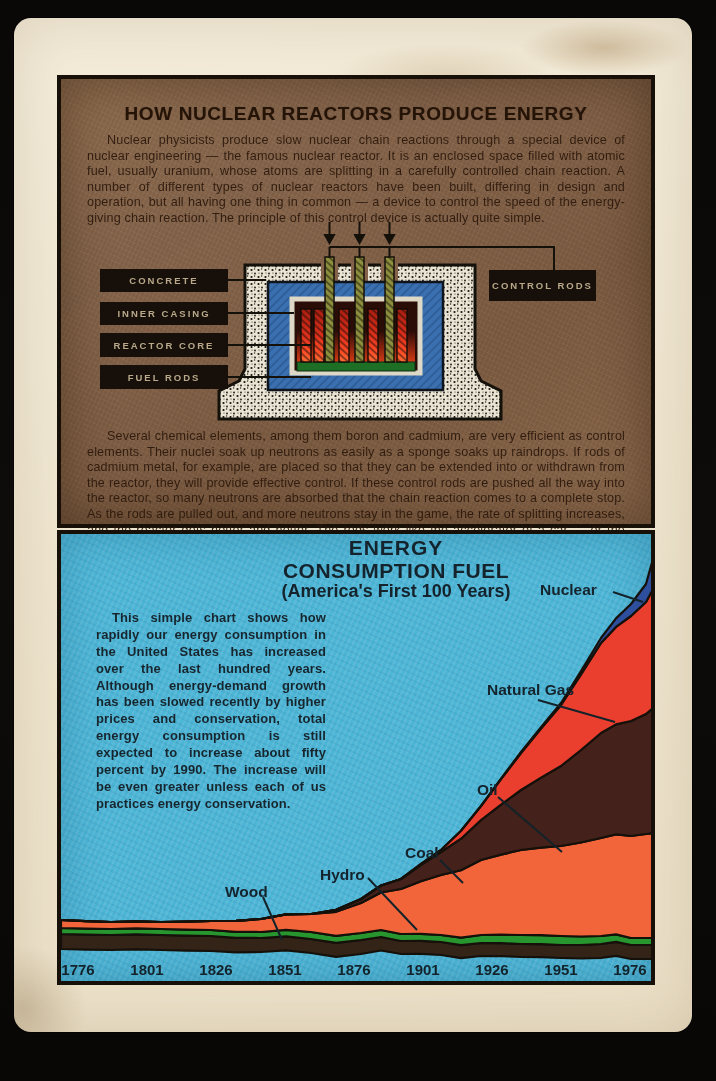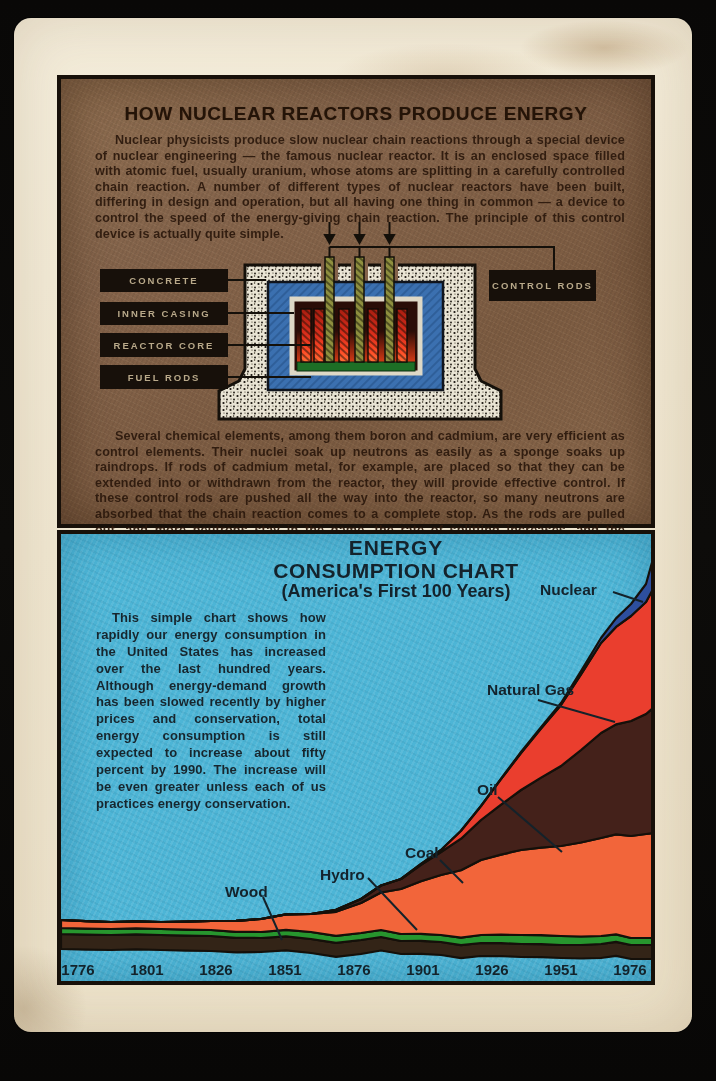--- a/index.html
+++ b/index.html
@@ -38,22 +38,22 @@
       #4db5d6;
     box-shadow: inset 0 0 40px rgba(0,60,90,.25);
   }
   .brown-title{
     position:absolute;left:0;right:0;top:24px;text-align:center;
     font-size:19px;font-weight:bold;letter-spacing:.6px;color:#241408;
     text-shadow:0 0 1px rgba(60,30,10,.4);
   }
   .brown-par{
     position:absolute;left:26px;right:26px;
-    font-size:12.6px;font-weight:bold;line-height:1.24;color:#2b180c;
-    text-align:justify;text-indent:20px;opacity:.92;letter-spacing:.15px;margin-left:8px;
+    font-size:12.6px;font-weight:normal;line-height:1.24;color:#2b180c;
+    text-align:justify;text-indent:20px;opacity:.92;letter-spacing:.15px;
   }
   #par1{top:54px;}
   #par2{top:350px;}
   #reactor-svg{position:absolute;left:0;top:140px;width:590px;height:206px;}
   .chart-title{
     position:absolute;left:120px;width:430px;top:2px;text-align:center;
     color:#14232c;font-weight:bold;line-height:1.1;
   }
   .chart-title .l1{font-size:21px;letter-spacing:1px;}
   .chart-title .l2{font-size:21px;letter-spacing:.5px;}
@@ -215,18 +215,18 @@
         <text x="155" y="441" fill="#13232b" font-size="15" font-weight="bold" text-anchor="middle">1826</text>
         <text x="224" y="441" fill="#13232b" font-size="15" font-weight="bold" text-anchor="middle">1851</text>
         <text x="293" y="441" fill="#13232b" font-size="15" font-weight="bold" text-anchor="middle">1876</text>
         <text x="362" y="441" fill="#13232b" font-size="15" font-weight="bold" text-anchor="middle">1901</text>
         <text x="431" y="441" fill="#13232b" font-size="15" font-weight="bold" text-anchor="middle">1926</text>
         <text x="500" y="441" fill="#13232b" font-size="15" font-weight="bold" text-anchor="middle">1951</text>
         <text x="569" y="441" fill="#13232b" font-size="15" font-weight="bold" text-anchor="middle">1976</text>
       </svg>
     <div class="chart-title">
       <div class="l1">ENERGY</div>
-      <div class="l2">CONSUMPTION CHART</div>
+      <div class="l2">CONSUMPTION FUEL</div>
       <div class="l3">(America's First 100 Years)</div>
     </div>
     <div class="chart-par">This simple chart shows how rapidly our energy consumption in the United States has increased over the last hundred years. Although energy-demand growth has been slowed recently by higher prices and conservation, total energy consumption is still expected to increase about fifty percent by 1990. The increase will be even greater unless each of us practices energy conservation.</div>
   </div>
 </div>
 
 </body></html>

